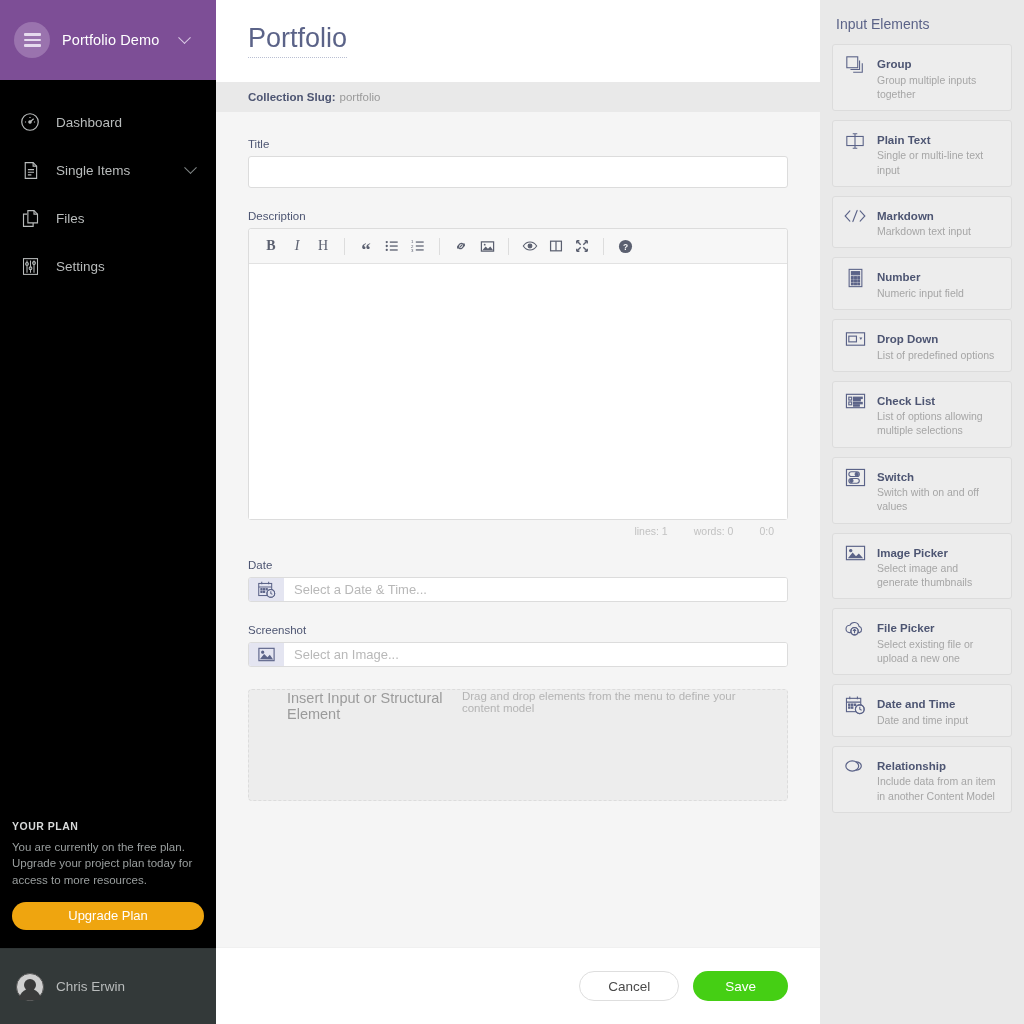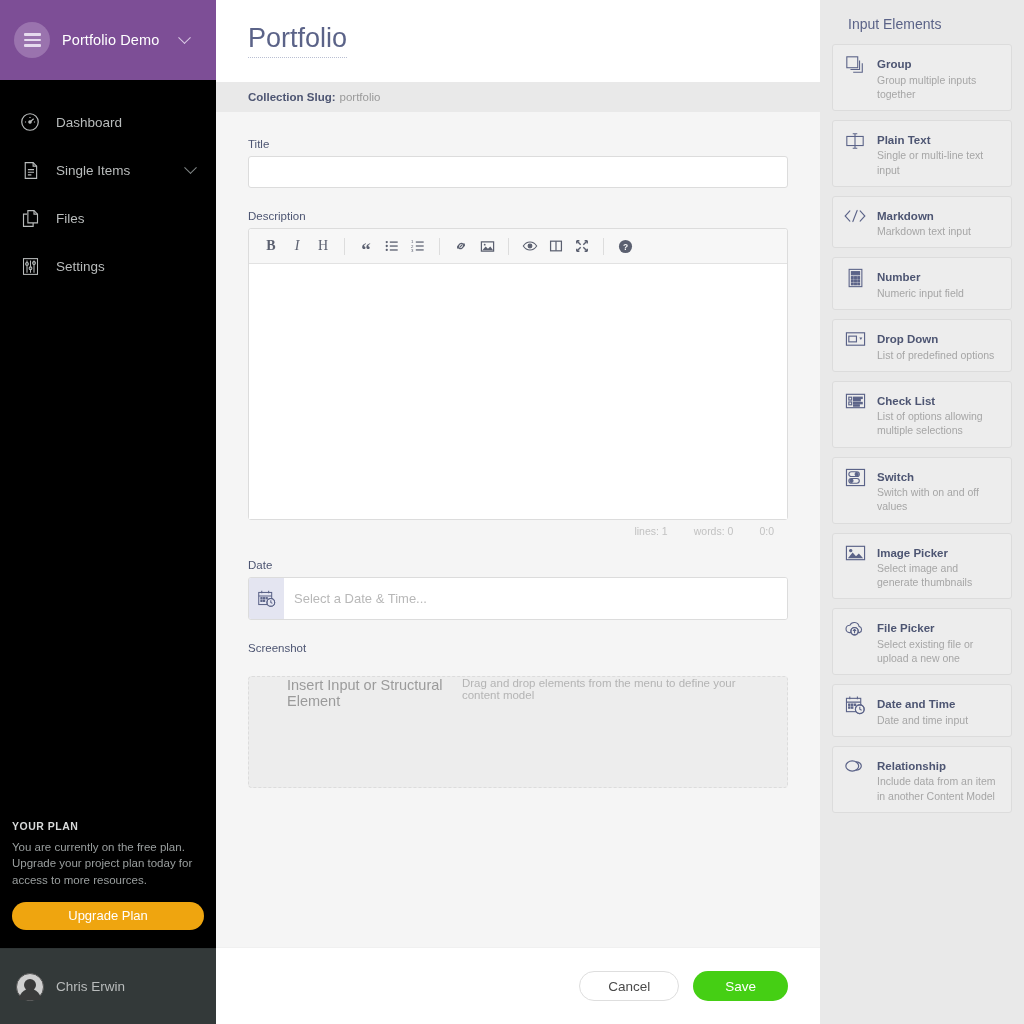--- a/index.html
+++ b/index.html
@@ -148,21 +148,21 @@
   }
   .md-btn svg { display: block; }
   .md-sep { width: 1px; height: 17px; background: #dddddd; margin: 0 7px; }
   .md-body { height: 255px; background: #fff; }
   .md-status {
     display: flex; justify-content: flex-end; gap: 26px;
     font-size: 10.5px; color: #c2c2c2; padding: 5px 14px 0 0; text-align: center;
   }
 
   .picker {
-    display: flex; align-items: stretch; height: 43px;
+    display: flex; align-items: stretch; height: 25px;
     background: #fff; border: 1px solid #dcdcdc; border-radius: 3px;
     overflow: hidden;
   }
   .picker-icon {
     width: 35px; flex: 0 0 35px; background: #e4e5f1;
     display: flex; align-items: center; justify-content: center;
     color: #5b6388;
   }
   .picker-input {
     flex: 1; border: none; outline: none; padding: 0 10px;
@@ -196,21 +196,20 @@
   }
 
   
   .rpanel {
     width: 204px; flex: 0 0 204px; height: 1024px;
     background: #e9e9e9; padding: 16px 12px 0 12px;
   }
   .rpanel-title {
     font-size: 14px; color: #5b6388; margin-bottom: 12px; padding-left: 4px;
     font-weight: normal;
-    margin-left: 12px;
   }
   .el-card {
     background: #ededed; border: 1px solid #dcdcdc; border-radius: 3px;
     display: flex; align-items: flex-start; padding: 9px 9px;
     margin-bottom: 9px; cursor: grab; min-height: 44px;
   }
   .el-icon {
     width: 26px; flex: 0 0 26px; color: #5b6388;
     display: flex; align-items: center; justify-content: center;
     margin-right: 9px; margin-top: 1px;
@@ -424,20 +423,30 @@
                 <circle cx="16" cy="15.5" r="4.5"></circle>
                 <path d="M16 13v2.6l1.8 1"></path>
             </svg>
           </span>
           <input class="picker-input" type="text" placeholder="Select a Date &amp; Time..." style="">
         </div>
       </div>
 
       <div class="field">
         <label class="field-label">Screenshot</label>
+        <div class="picker">
+          <span class="picker-icon">
+            <svg width="19" height="19" viewBox="0 0 20 20" fill="none" stroke="#5b6388" stroke-width="1.2">
+              <rect x="2" y="3.5" width="16" height="13"></rect>
+              <circle cx="6" cy="7.5" r="1.1" fill="#5b6388"></circle>
+              <path d="M3 15l4.5-5.5L11 13l2.5-2.7 3.5 5z" fill="#5b6388" stroke="none"></path>
+            </svg>
+          </span>
+          <input class="picker-input" type="text" placeholder="Select an Image..." style="">
+        </div>
       </div>
 
 
       <div class="dropzone">
         <div class="dz-title">Insert Input or Structural Element</div>
         <div class="dz-sub">Drag and drop elements from the menu to define your content model</div>
       </div>
 
     </div>
 

